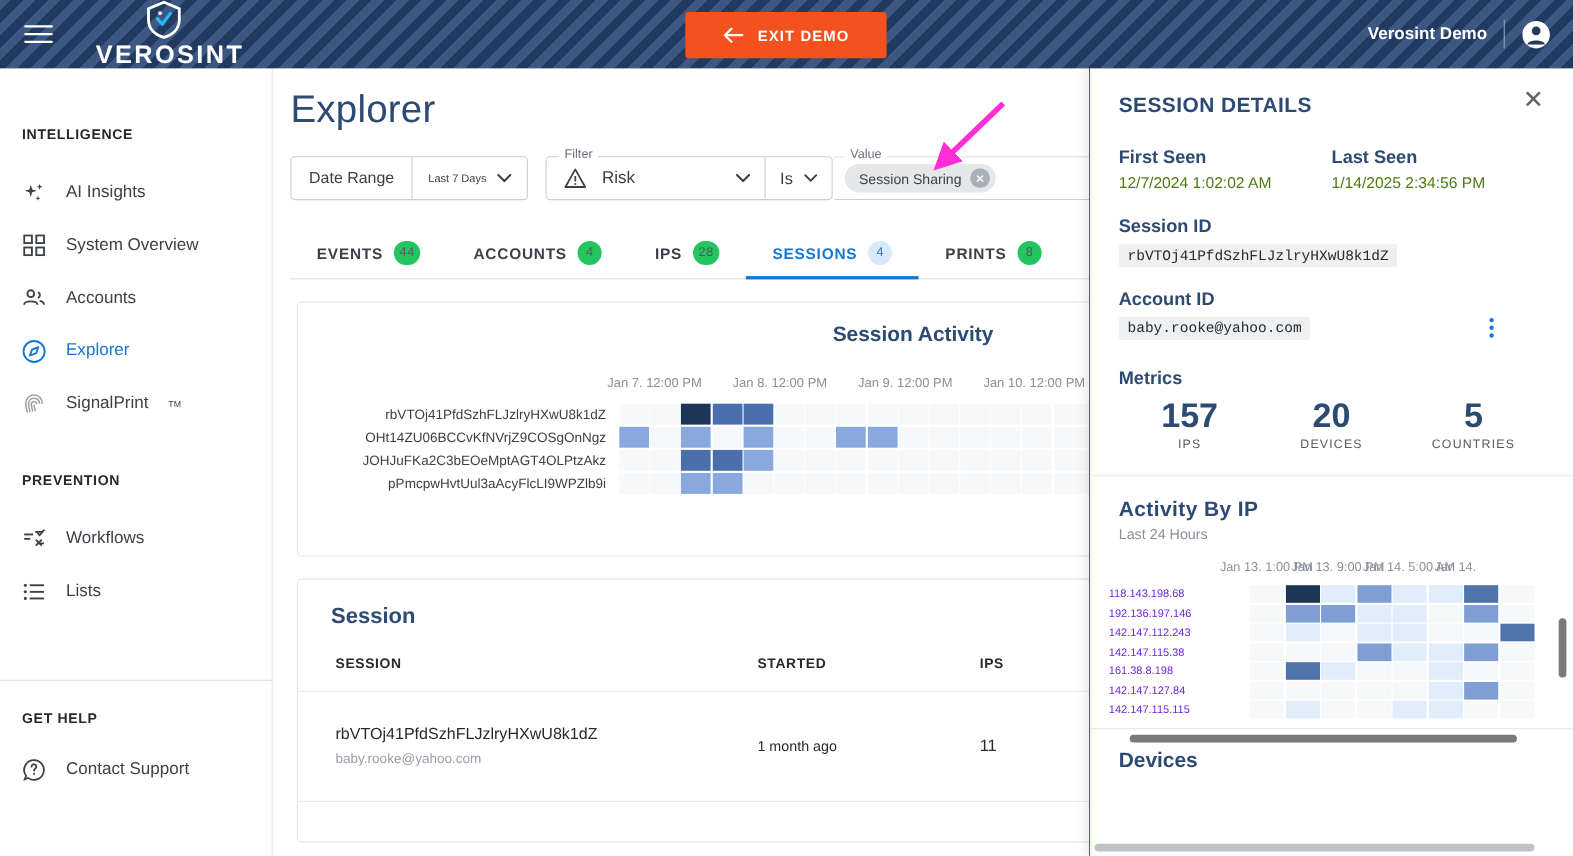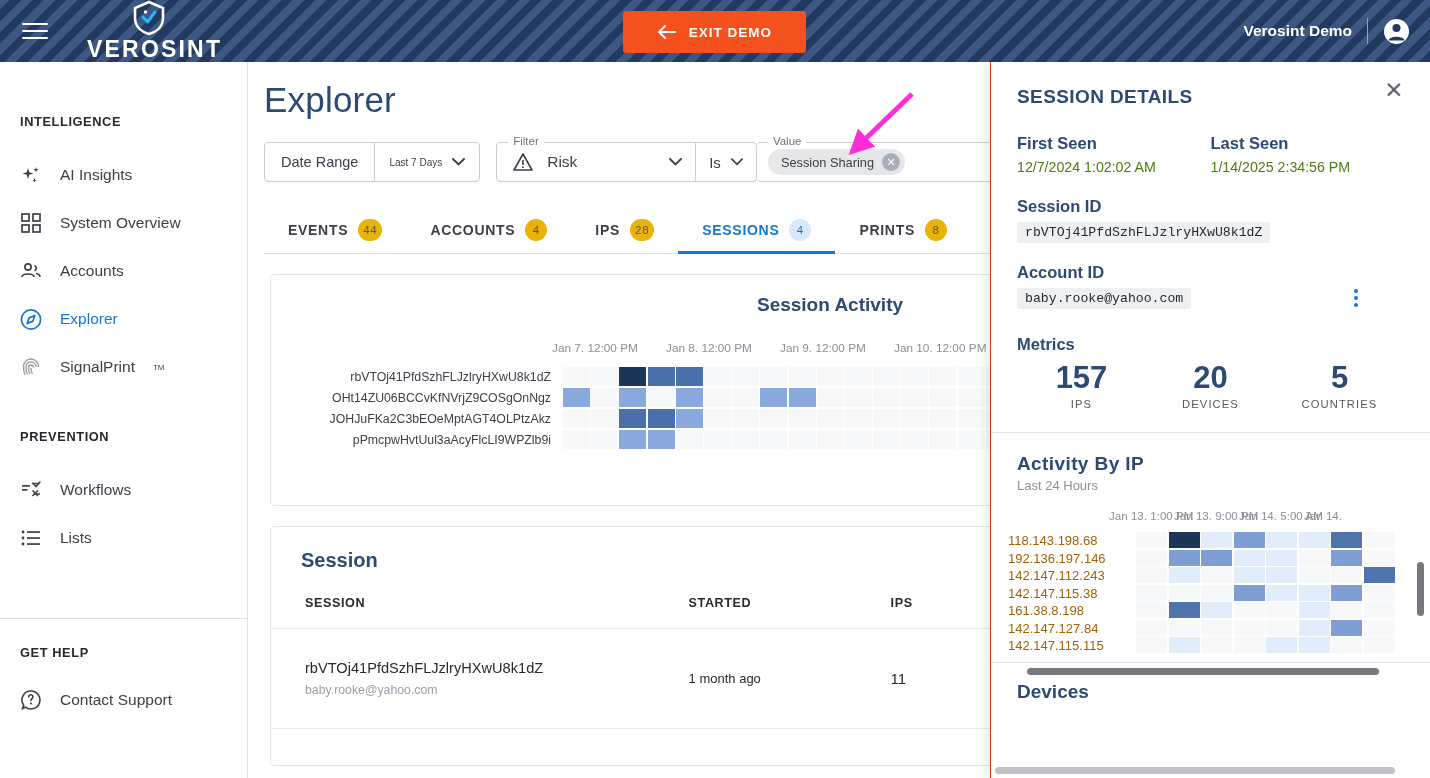--- a/index.html
+++ b/index.html
@@ -126,21 +126,21 @@
     width: 1150px; height: 46px;
   }
   .tab {
     display: flex; align-items: center; gap: 10px; height: 46px;
     padding: 0 24px; font-size: 14px; font-weight: 700;
     letter-spacing: 0.7px; color: #3c4149; cursor: pointer;
     border-bottom: 3px solid transparent; margin-bottom: -1px;
   }
   .tab.active { color: #1577d4; border-bottom-color: #1577d4; }
   .tab-badge {
-    min-width: 22px; height: 22px; border-radius: 11px; background: #eab308;
+    min-width: 22px; height: 22px; border-radius: 11px; background: #22c55e;
     display: flex; align-items: center; justify-content: center;
     font-size: 11.5px; font-weight: 400; color: #54585f; padding: 0 5px;
   }
   .tab.active .tab-badge { background: #d7e9fb; color: #1577d4; }
 
   
   .card {
     margin: 20px 0 0 22px; background: #fff;
     border: 1px solid #e3e5e8; border-radius: 4px; width: 1120px;
     position: relative;
@@ -218,21 +218,21 @@
   }
   .det-sep { height: 1px; background: #e3e5e8; margin-top: 22px; }
   .ip-head { padding: 20px 26px 0 26px; }
   .ip-sub { font-size: 13px; color: #8a9099; margin-top: 3px; }
   .ip-axis {
     display: flex; margin: 16px 0 0 118px; font-size: 11.6px; color: #8a9099;
   }
   .ip-axis span { width: 65px; white-space: nowrap; }
   .ip-body { display: flex; margin: 10px 0 0 17px; }
   .ip-labels { width: 122px; }
-  .ip-labels div { height: 17.5px; line-height: 17.5px; font-size: 13px; color: #a16207; }
+  .ip-labels div { height: 17.5px; line-height: 17.5px; font-size: 10px; color: #6d28d9; }
   .ip-grid { margin-left: 6px; }
   .ip-row { display: flex; height: 17.5px; }
   .ip-cell { width: 31px; height: 16px; margin-right: 1.5px; background: #f7f8f9; }
   .det-sep2 { height: 1px; background: #e3e5e8; margin-top: 7px; }
   .devices-title {
     font-size: 19px; font-weight: 700; color: #2d4a72; padding: 18px 0 0 26px;
   }
 
   
   .sb-vert {

